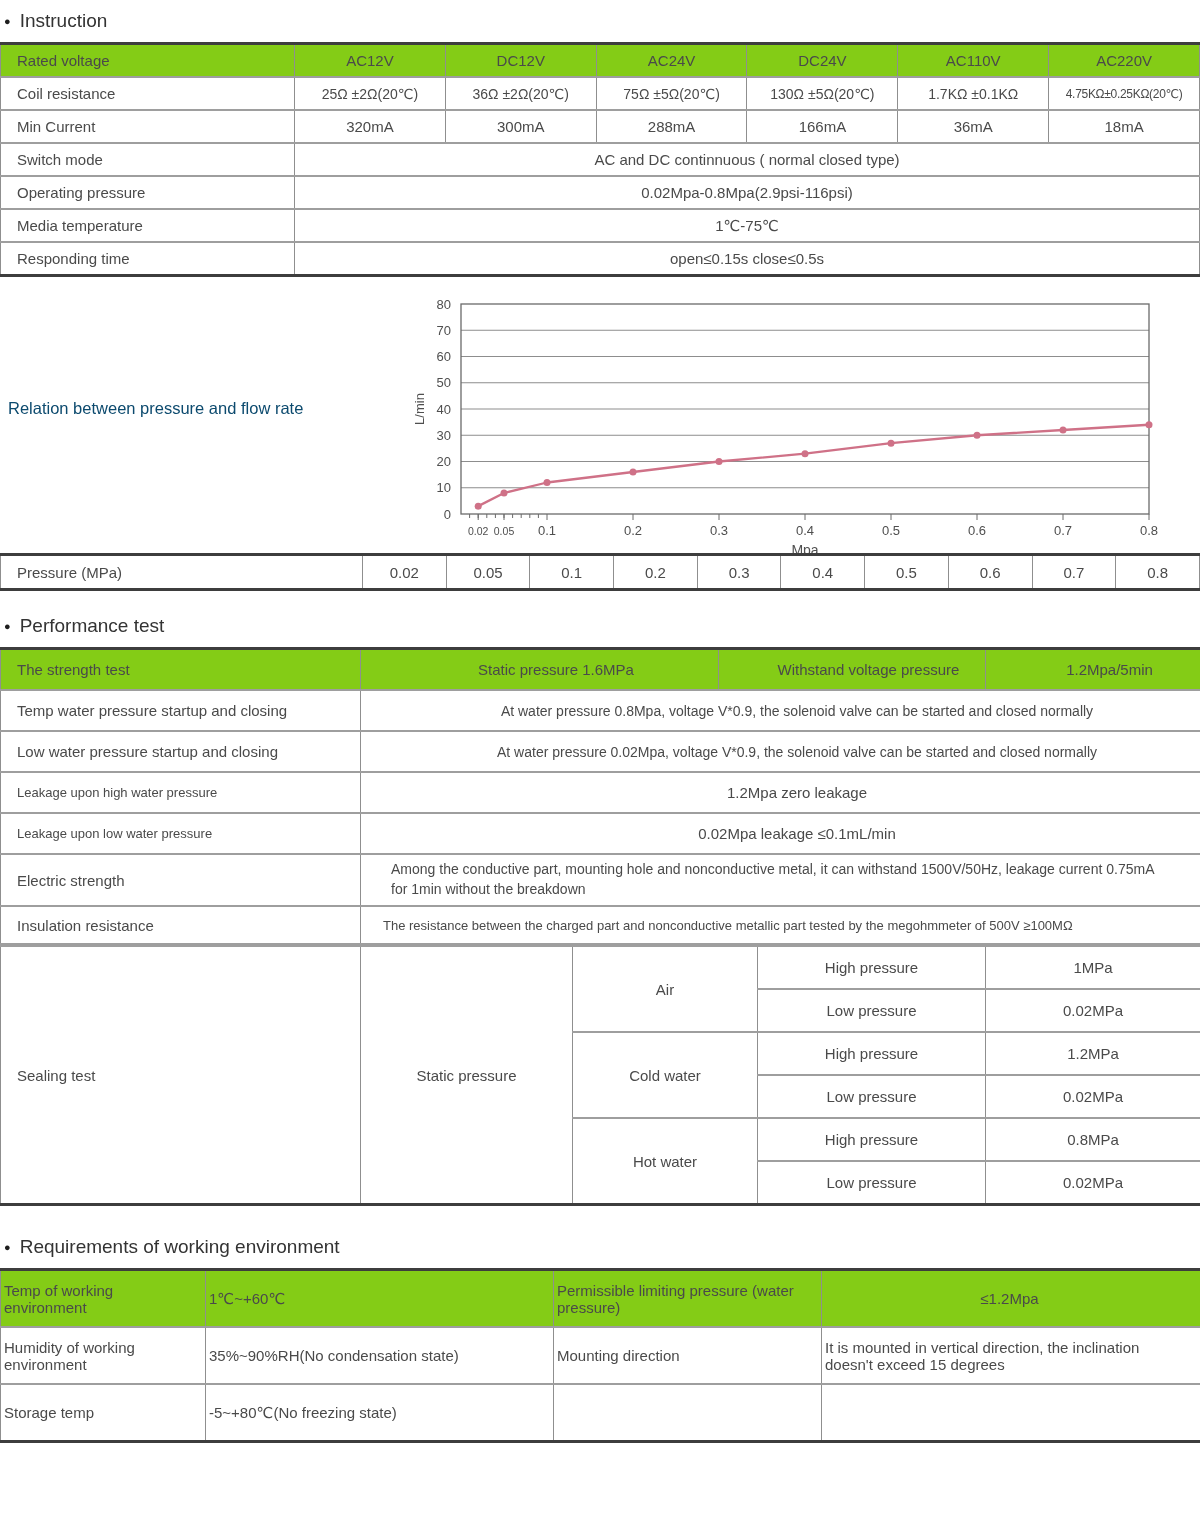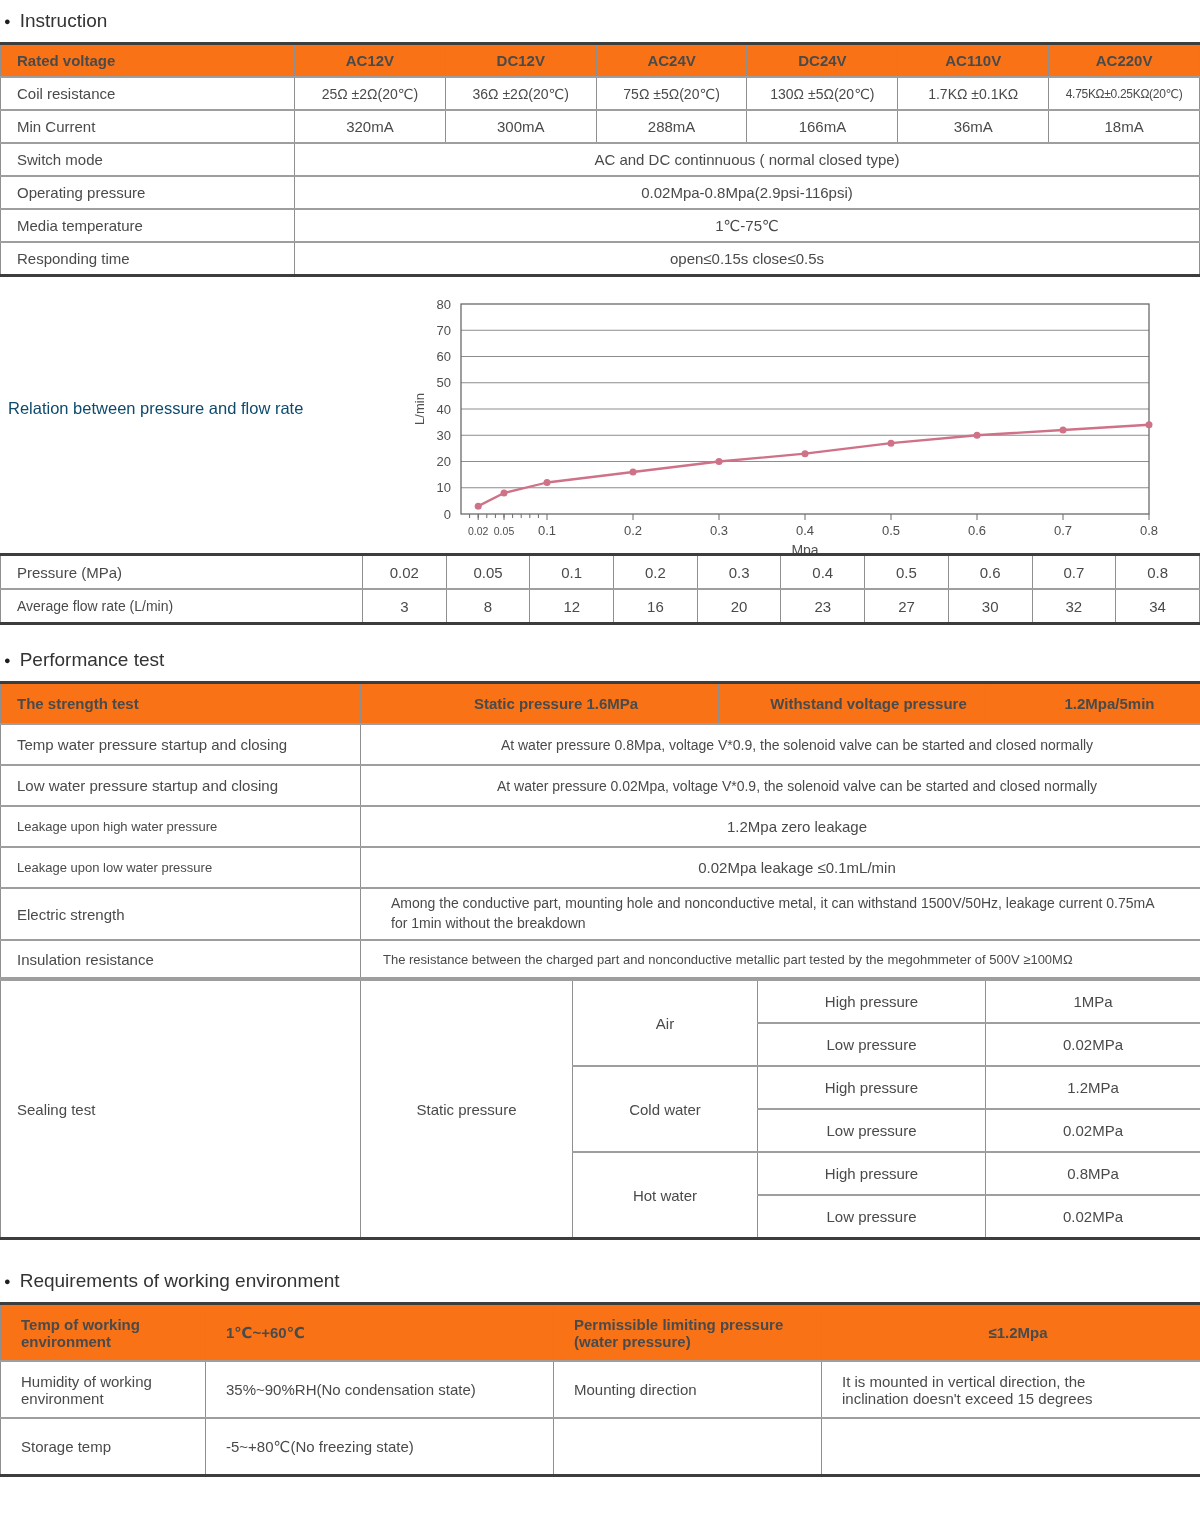--- a/index.html
+++ b/index.html
@@ -8,37 +8,37 @@
 
   .sec-title{display:flex;align-items:center;gap:9px;font-size:19px;color:#333;font-weight:500;padding-left:4px;margin:4px 0 10px 0;}
   .sec-title .bullet{font-size:11px;line-height:1;color:#1e1e1e;}
 
   table{border-collapse:collapse;table-layout:fixed;width:1200px;}
   .dtable{border-top:3px solid #3d3d3d;border-bottom:3px solid #3d3d3d;}
   .dtable td{border-left:1px solid #8f8f8f;border-right:1px solid #8f8f8f;
              border-top:2px solid #9e9e9e;border-bottom:2px solid #9e9e9e;
              padding:2px 6px;text-align:center;font-size:15px;vertical-align:middle;color:#4a4a4a;
              overflow:hidden;}
-  .hdr td{background:#f97316;font-weight:bold;}
+  .hdr td{background:#84cc16;}
   .lbl{text-align:left !important;padding-left:16px !important;}
   .small{font-size:12px !important;letter-spacing:-0.3px;}
   .sm13{font-size:13px !important;}
   .sm14{font-size:14px !important;}
 
   .spec td{height:27px;}
   .flow td{height:28px;}
   .perf td{height:35px;padding-left:39px;}
   .perf .row-tall td{height:46px;}
   .perf .row-short td{height:32px;}
   .perf .leftval{text-align:left !important;padding:2px 40px 2px 30px !important;line-height:1.4;}
   .perf .insul{text-align:left !important;padding-left:22px !important;}
   .seal td{height:37px;}
   .seal{border-top:none;}
   .perf{border-bottom:none;}
-  .env td{height:51px;text-align:left;padding-left:20px;}
+  .env td{height:51px;text-align:left;padding-left:3px;}
 
   .chart-section{position:relative;height:276px;}
   .chart-caption{position:absolute;left:8px;top:122px;font-size:16.5px;color:#0c4a6e;}
   .chart-svg{position:absolute;left:0;top:0;}
 </style>
 </head>
 <body>
 
 <div class="page">
 
@@ -190,33 +190,20 @@
       <td>0.05</td>
       <td>0.1</td>
       <td>0.2</td>
       <td>0.3</td>
       <td>0.4</td>
       <td>0.5</td>
       <td>0.6</td>
       <td>0.7</td>
       <td>0.8</td>
     </tr>
-    <tr>
-      <td class="lbl sm14">Average flow rate (L/min)</td>
-      <td>3</td>
-      <td>8</td>
-      <td>12</td>
-      <td>16</td>
-      <td>20</td>
-      <td>23</td>
-      <td>27</td>
-      <td>30</td>
-      <td>32</td>
-      <td>34</td>
-    </tr>
   </tbody>
     </table>
 
   <div class="sec-title" style="margin-top:24px;">
     <span class="bullet">●</span>
     <span>Performance test</span>
   </div>
 
   <table class="dtable perf">
     <colgroup>

